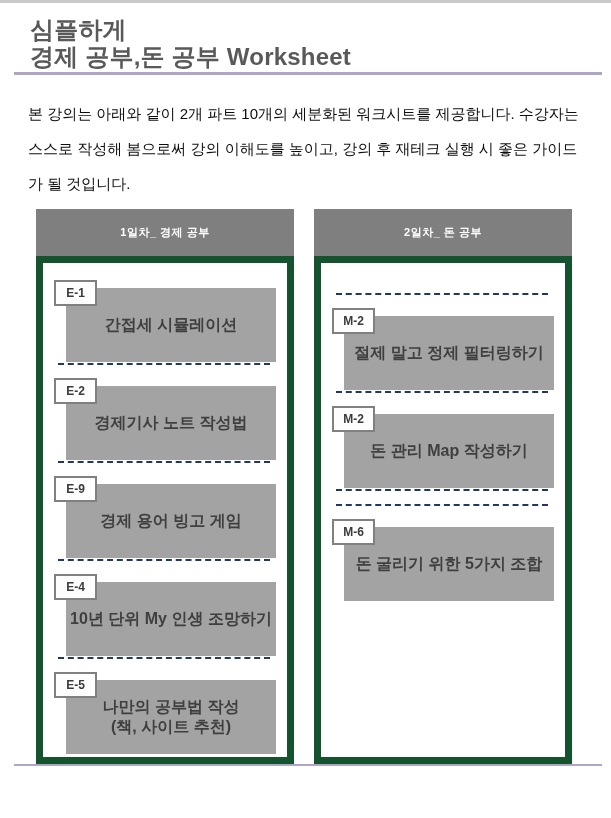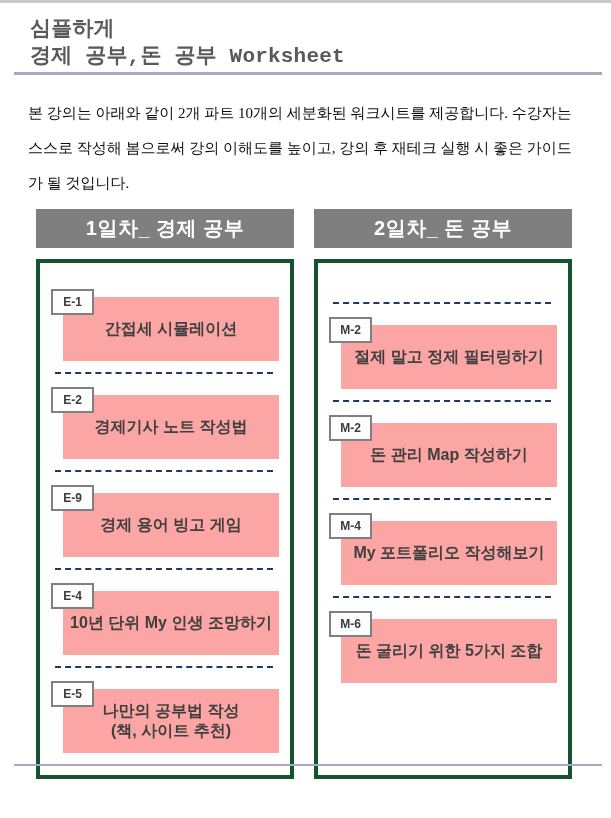--- a/index.html
+++ b/index.html
@@ -1,36 +1,36 @@
 <!DOCTYPE html>
 <html><head>
 <meta charset="utf-8">
 <style>
   html,body{margin:0;padding:0;background:#ffffff;}
   body{
     width:611px;height:818px;position:relative;overflow:hidden;
     font-family:"Liberation Sans","DejaVu Sans",sans-serif;color:#222;
   }
   .top-bar{position:absolute;top:0;left:0;width:611px;height:3px;background:#c9c9c9;}
-  .title{position:absolute;top:16px;left:30px;margin:0;font-size:21px;line-height:27px;
-    font-weight:bold;color:#595959;letter-spacing:0.2px;font-family:Liberation Mono, monospace;}
+  .title{position:absolute;top:16px;left:30px;margin:0;font-size:24px;line-height:27px;
+    font-weight:bold;color:#595959;letter-spacing:0.2px;}
   .title-underline{position:absolute;top:72px;left:14px;width:588px;height:3px;background:#b1a5c6;}
   .intro{position:absolute;top:96px;left:28px;width:556px;margin:0;
-    font-size:15px;line-height:35px;color:#0d0d0d;font-family:Liberation Serif, serif;}
+    font-size:15px;line-height:35px;color:#0d0d0d;}
   .columns{position:absolute;top:209px;left:36px;width:537px;display:flex;gap:20px;}
   .col{width:258px;display:flex;flex-direction:column;}
-  .col-header{height:39px;background:#7f7f7f;color:#ffffff;font-weight:bold;font-size:20px;
+  .col-header{height:47px;background:#7f7f7f;color:#ffffff;font-weight:bold;font-size:11px;
     display:flex;align-items:center;justify-content:center;letter-spacing:0.5px;}
-  .col-body{margin-top:11px;height:460px;border:4px solid #14532d;background:#ffffff;
-    padding:26px 11px;box-sizing:content-box;}
+  .col-body{height:460px;border:7px solid #14532d;background:#ffffff;
+    padding:17px 11px;box-sizing:content-box;}
   .item{position:relative;height:70px;}
   .chip{position:absolute;top:0;left:0;width:43px;height:26px;background:#fdfdfd;
     border:2px solid #808080;z-index:2;display:flex;align-items:center;justify-content:center;
     font-size:12px;font-weight:bold;color:#3b3b3b;box-sizing:border-box;}
-  .item-box{position:absolute;top:8px;left:12px;right:0;height:64px;background:#fca5a5;
+  .item-box{position:absolute;top:8px;left:12px;right:0;height:74px;background:#a3a3a3;
     display:flex;align-items:center;justify-content:center;text-align:center;
     font-size:16px;font-weight:bold;color:#3f3f3f;line-height:1.25;white-space:pre-line;}
   .divider{border-top:2px dashed #1f3864;margin:13px 6px 13px 4px;height:0;}
   .bottom-line{position:absolute;top:764px;left:14px;width:588px;height:2px;background:#b1a5c6;}
 </style>
 </head>
 <body>
 
 <div class="top-bar"></div>
 
@@ -78,24 +78,20 @@
         <div class="item">
           <div class="chip">M-2</div>
           <div class="item-box">절제 말고 정제 필터링하기</div>
         </div>
         <div class="divider"></div>
         <div class="item">
           <div class="chip">M-2</div>
           <div class="item-box">돈 관리 Map 작성하기</div>
         </div>
         <div class="divider"></div>
-        <div class="item">
-          <div class="chip">M-4</div>
-          <div class="item-box">My 포트폴리오 작성해보기</div>
-        </div>
         <div class="divider"></div>
         <div class="item">
           <div class="chip">M-6</div>
           <div class="item-box">돈 굴리기 위한 5가지 조합</div>
         </div>
       </div>
   </section>
 </div>
 
 <div class="bottom-line"></div>

